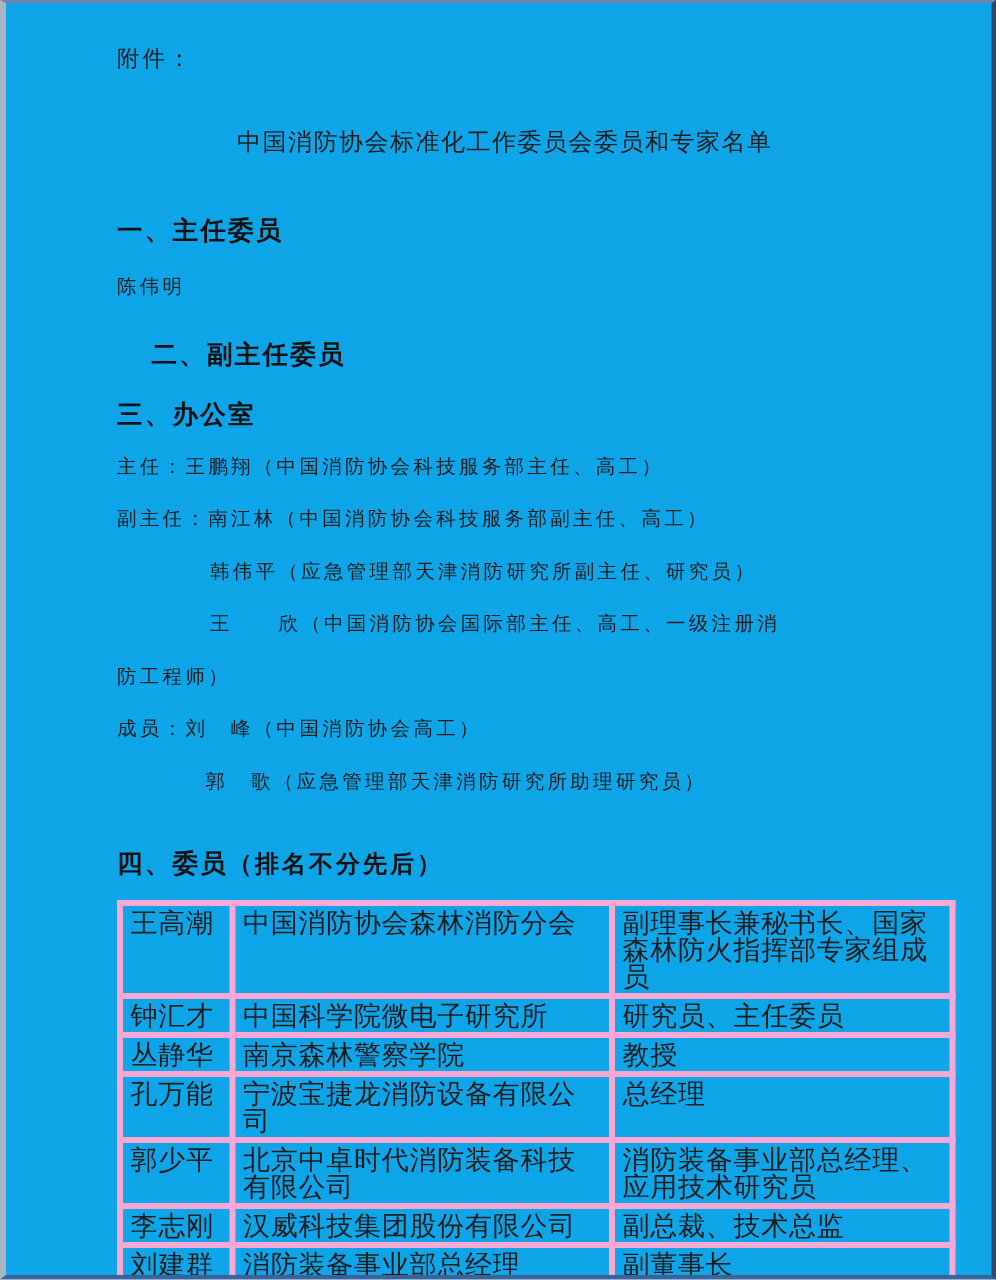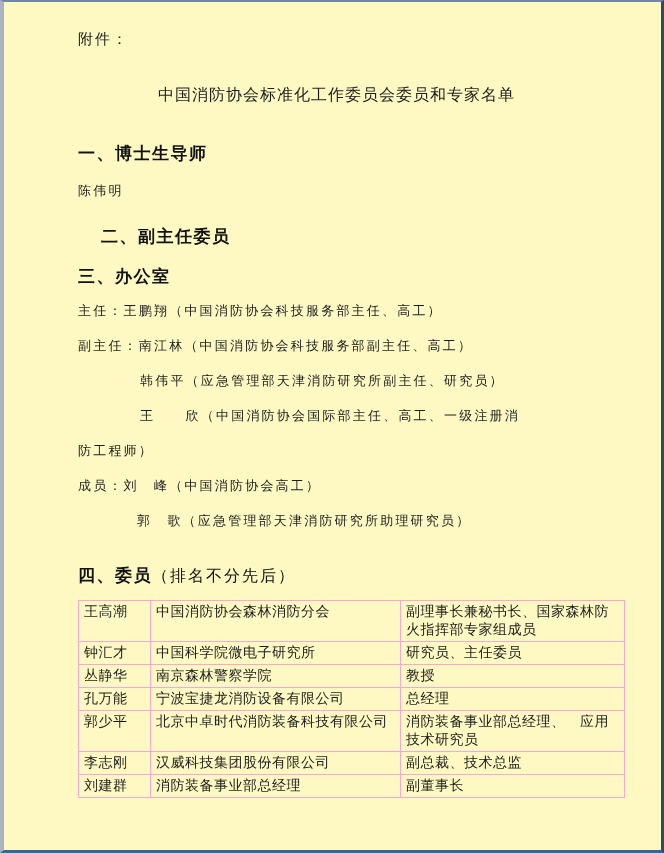--- a/index.html
+++ b/index.html
@@ -5,21 +5,21 @@
   html, body {
     margin: 0;
     padding: 0;
     background: #ffffff;
   }
   .page {
     position: relative;
     width: 664px;
     height: 853px;
     box-sizing: border-box;
-    background: #fef9c3;
+    background: #0ea5e9;
     border-top: 2px solid #6e87a8;
     border-left: 4px solid #a9b3c4;
     border-right: 3px solid #31476c;
     border-bottom: 3px solid #3e6295;
     overflow: hidden;
     font-family: "Liberation Serif", "DejaVu Serif", serif;
     color: #1c1c1c;
   }
   .content {
     padding: 0 66px 0 74px;
@@ -54,55 +54,55 @@
     font-size: 13px;
     letter-spacing: 2.2px;
     line-height: 35px;
   }
   .single { margin-top: 8px; }
   .office-block { margin-top: 5px; }
   .indent-a { padding-left: 62px; }
   .indent-b { padding-left: 59px; }
   .heading-note {
     font-family: "Liberation Serif", "DejaVu Serif", serif;
-    font-weight: normal;
+    font-weight: bold;
     font-size: 16px;
     letter-spacing: 2px;
     text-align: right;
   }
   table.committee {
     margin-top: 13px;
     border-collapse: collapse;
     table-layout: fixed;
     width: 516px;
   }
   table.committee td {
-    border: 1px solid #f9a8d4;
-    font-size: 14px;
+    border: 4px solid #f9a8d4;
+    font-size: 18px;
     letter-spacing: 0.5px;
     line-height: 18px;
     padding: 2px 4px 2px 5px;
     vertical-align: top;
     word-break: break-all;
   }
   .col-name { width: 62px; }
   .col-org  { width: 240px; }
   .col-title{ width: 214px; }
 </style>
 </head>
 <body>
 
 <div class="page">
   <div class="content">
 
     <p class="attachment-label">附件：</p>
 
     <h1 class="doc-title">中国消防协会标准化工作委员会委员和专家名单</h1>
 
-    <h2 class="sec-heading h1">一、博士生导师</h2>
+    <h2 class="sec-heading h1">一、主任委员</h2>
     <p class="body-line single">陈伟明</p>
 
     <h2 class="sec-heading h2">二、副主任委员</h2>
 
     <h2 class="sec-heading h3">三、办公室</h2>
     <div class="office-block">
       <p class="body-line">主任：王鹏翔（中国消防协会科技服务部主任、高工）</p>
       <p class="body-line">副主任：南江林（中国消防协会科技服务部副主任、高工）</p>
       <p class="body-line indent-a">韩伟平（应急管理部天津消防研究所副主任、研究员）</p>
       <p class="body-line indent-a">王　　欣（中国消防协会国际部主任、高工、一级注册消</p>

